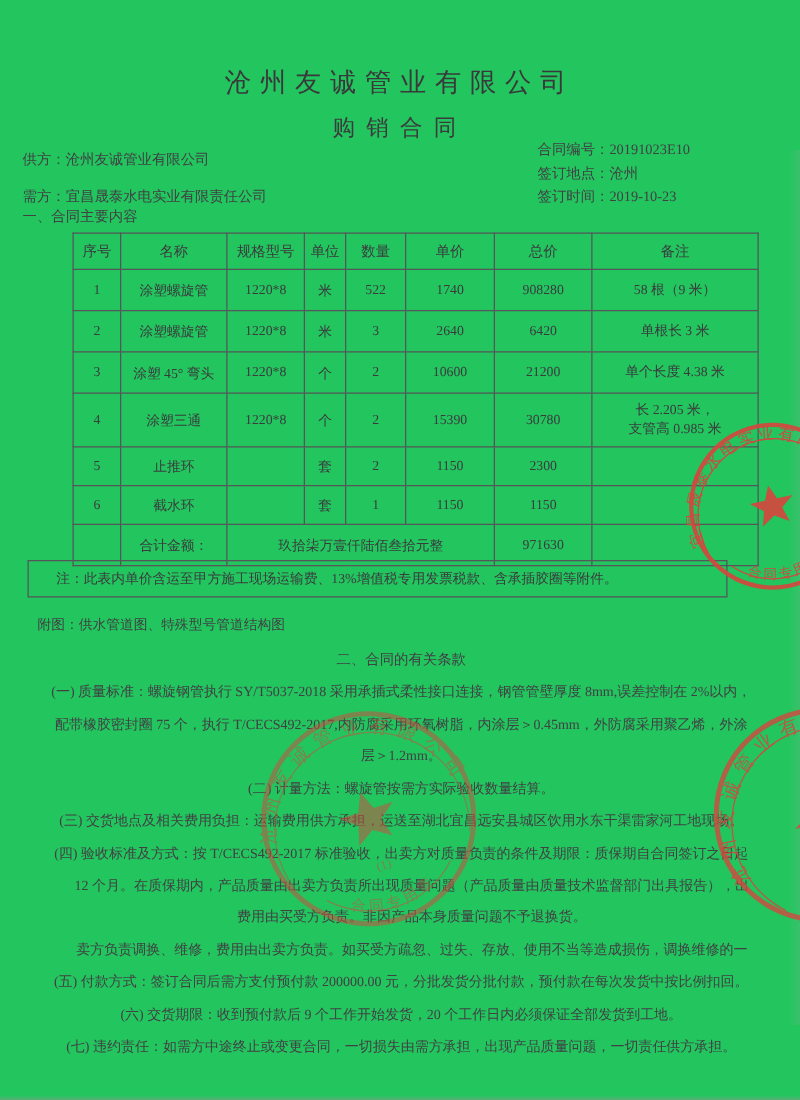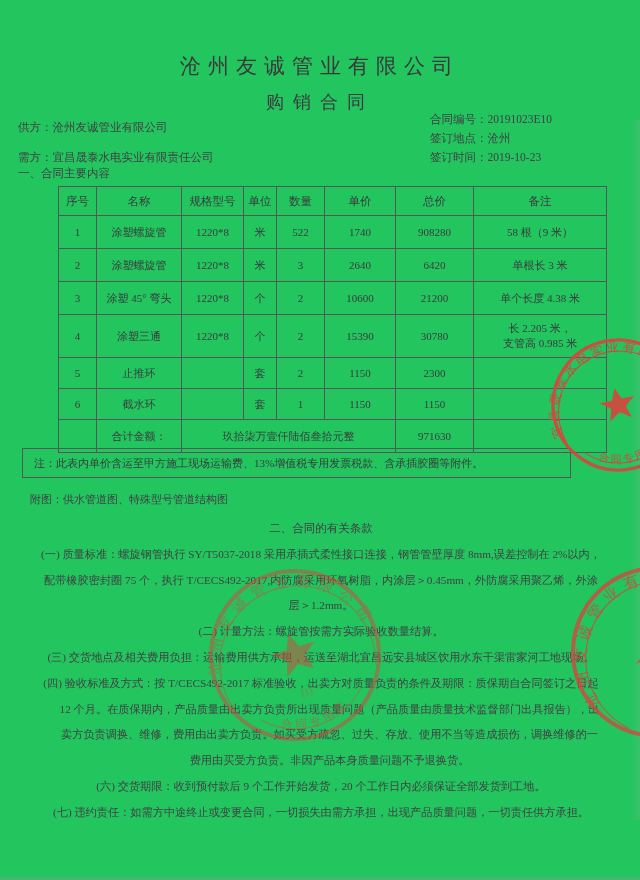--- a/index.html
+++ b/index.html
@@ -43,21 +43,21 @@
   }
   table.items th{height:28px;font-size:11.5px;}
   tr.r1 td{height:32px;} tr.r2 td{height:32px;} tr.r3 td{height:32px;}
   tr.r4 td{height:42px;} tr.r5 td{height:30px;} tr.r6 td{height:30px;}
   tr.total td{height:32px;}
   td.remark{white-space:pre-line;line-height:1.35;}
 
   .note-box{
     position:absolute;left:22px;top:448px;width:536px;height:28px;
     border:1px solid #55555a;font-size:11px;line-height:28px;
-    padding-left:11px;white-space:nowrap;color:#3b3b3e;
+    padding-left:22px;white-space:nowrap;color:#3b3b3e;
   }
   .attach{position:absolute;left:30px;top:492px;font-size:11px;color:#414144;text-align:right;}
 
   .terms{
     position:absolute;left:21px;top:516px;width:600px;
     font-size:11.2px;line-height:25.8px;color:#414144;white-space:nowrap;text-align:center;
   }
   .terms .head2{font-size:11.5px;}
   .terms .ind{padding-left:17px;}
 
@@ -182,22 +182,23 @@
 
   <div class="terms">
     <div class="head2">二、合同的有关条款</div>
     <div>(一) 质量标准：螺旋钢管执行 SY/T5037-2018 采用承插式柔性接口连接，钢管管壁厚度 8mm,误差控制在 2%以内，</div>
     <div>配带橡胶密封圈 75 个，执行 T/CECS492-2017,内防腐采用环氧树脂，内涂层＞0.45mm，外防腐采用聚乙烯，外涂</div>
     <div>层＞1.2mm。</div>
     <div>(二) 计量方法：螺旋管按需方实际验收数量结算。</div>
     <div>(三) 交货地点及相关费用负担：运输费用供方承担，运送至湖北宜昌远安县城区饮用水东干渠雷家河工地现场。</div>
     <div>(四) 验收标准及方式：按 T/CECS492-2017 标准验收，出卖方对质量负责的条件及期限：质保期自合同签订之日起</div>
     <div class="ind">12 个月。在质保期内，产品质量由出卖方负责所出现质量问题（产品质量由质量技术监督部门出具报告），出</div>
+    <div class="ind">费用由买受方负责。非因产品本身质量问题不予退换货。</div>
     <div class="ind">卖方负责调换、维修，费用由出卖方负责。如买受方疏忽、过失、存放、使用不当等造成损伤，调换维修的一</div>
-    <div class="ind">费用由买受方负责。非因产品本身质量问题不予退换货。</div>
+    <div>(五) 付款方式：签订合同后需方支付预付款 200000.00 元，分批发货分批付款，预付款在每次发货中按比例扣回。</div>
     <div>(六) 交货期限：收到预付款后 9 个工作开始发货，20 个工作日内必须保证全部发货到工地。</div>
     <div>(七) 违约责任：如需方中途终止或变更合同，一切损失由需方承担，出现产品质量问题，一切责任供方承担。</div>
   </div>
 
   <svg class="stamp st-buyer" width="144" height="144" viewBox="-72 -72 144 144">
     <g transform="rotate(-12)" fill="none" stroke="#d5463f">
       <circle r="65" stroke-width="3.4" opacity=".92"></circle>
       <path id="bArcT" d="M -58,26 A 61,61 0 1 1 58,26"></path>
       <path id="bArcB" d="M -42,40 A 58,58 0 0 0 42,40"></path>
       <polygon points="0,-17 5,-5.5 17.5,-5.5 7.5,2.5 11,14.5 0,7.5 -11,14.5 -7.5,2.5 -17.5,-5.5 -5,-5.5" fill="#d5463f" stroke="none" opacity=".92"></polygon>

